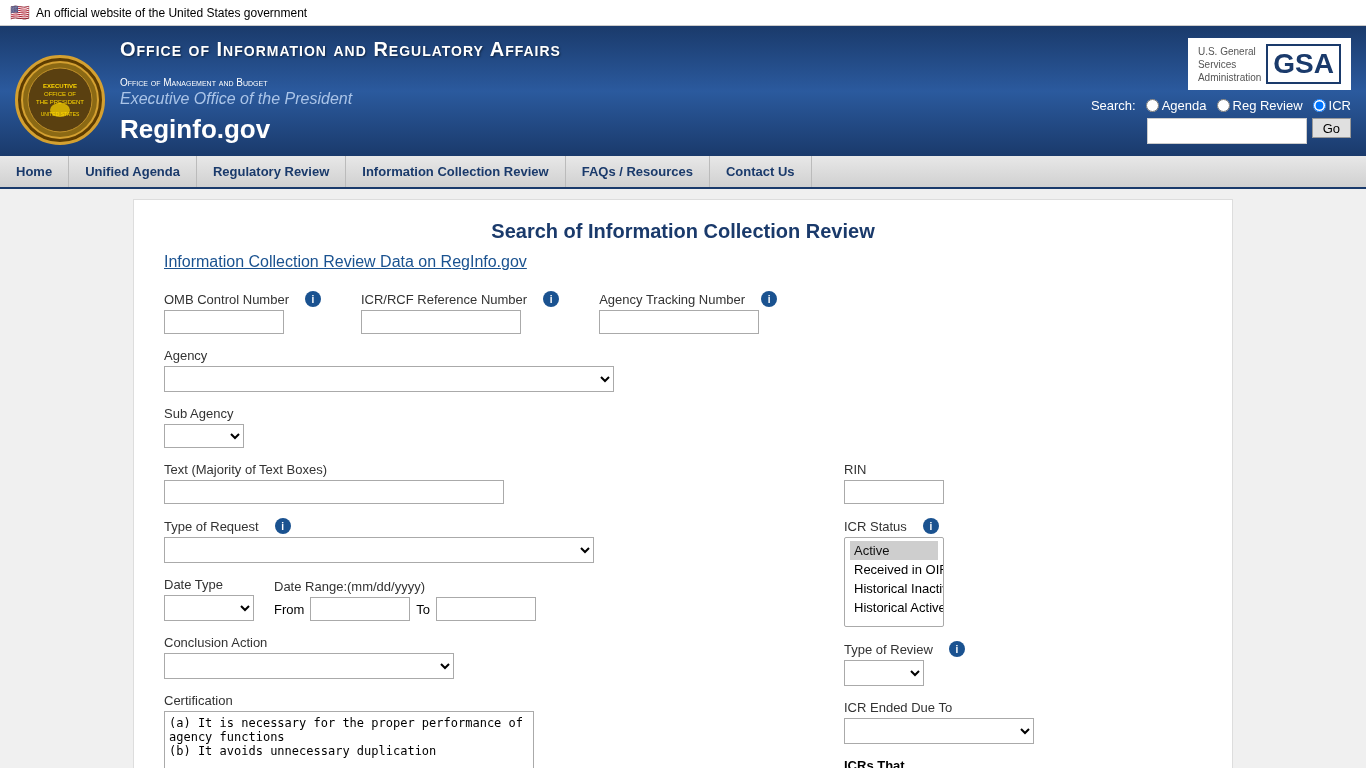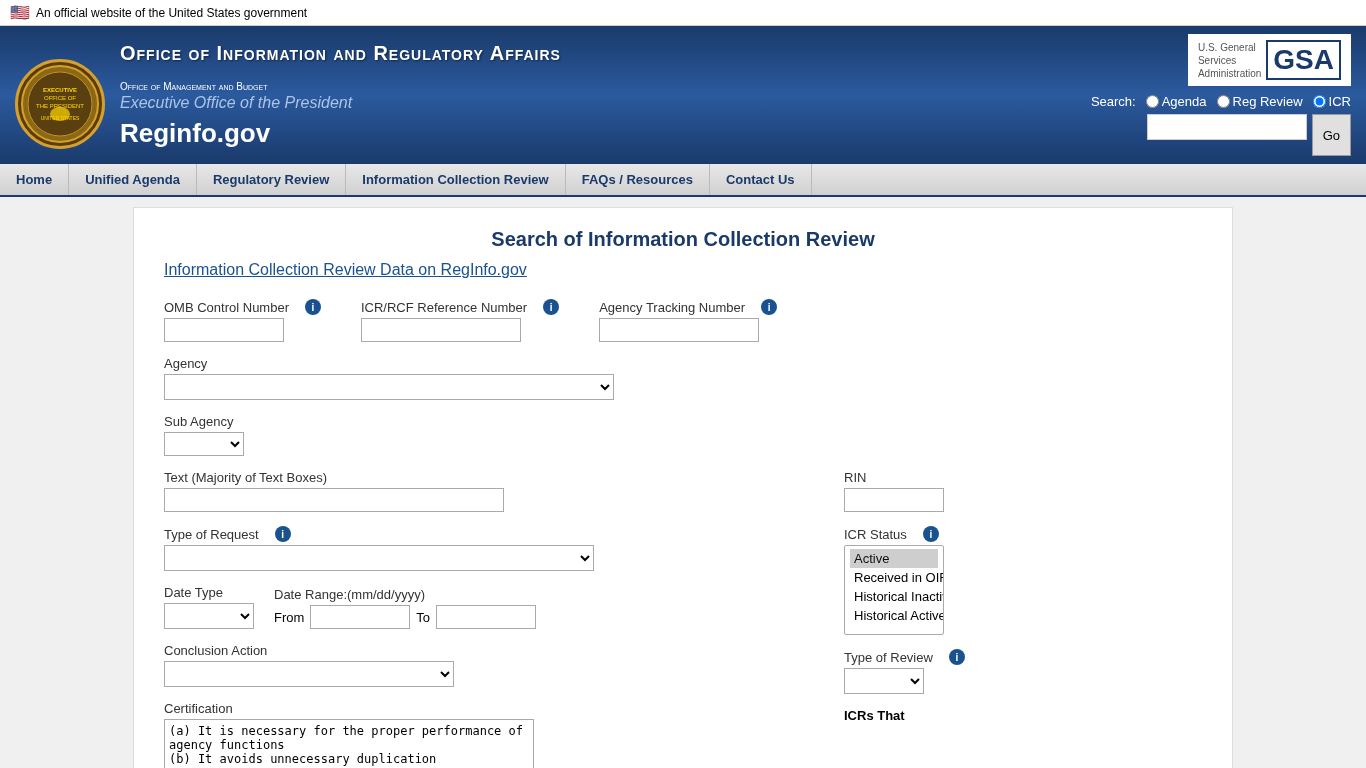--- a/index.html
+++ b/index.html
@@ -111,21 +111,21 @@
       gap: 5px;
     }
     #search-box-row input {
       width: 160px;
       height: 26px;
       border: 1px solid #ccc;
       padding: 3px 5px;
       font-size: 13px;
     }
     #search-box-row button {
-      height: 42px;
+      height: 20px;
       padding: 0 10px;
       background: #e0e0e0;
       border: 1px solid #999;
       cursor: pointer;
       font-size: 13px;
     }
 
     
     #nav {
       background: linear-gradient(180deg, #e8e8e8 0%, #d0d0d0 100%);
@@ -479,20 +479,26 @@
       <div class="field-group">
         <div class="field-label">
           <span>Type of Review</span>
           <span class="info-icon">i</span>
         </div>
         <select style="width:80px; height:26px;">
           <option value=""></option>
         </select>
       </div>
 
+      <div class="field-group">
+        <div class="field-label">ICR Ended Due To</div>
+        <select style="width:190px; height:26px;">
+          <option value=""></option>
+        </select>
+      </div>
 
       <div class="icrs-that-section">
         <div class="icrs-that-label">ICRs That</div>
 
       </div>
     </div>
   </div>
 </div>
 
 </body></html>

